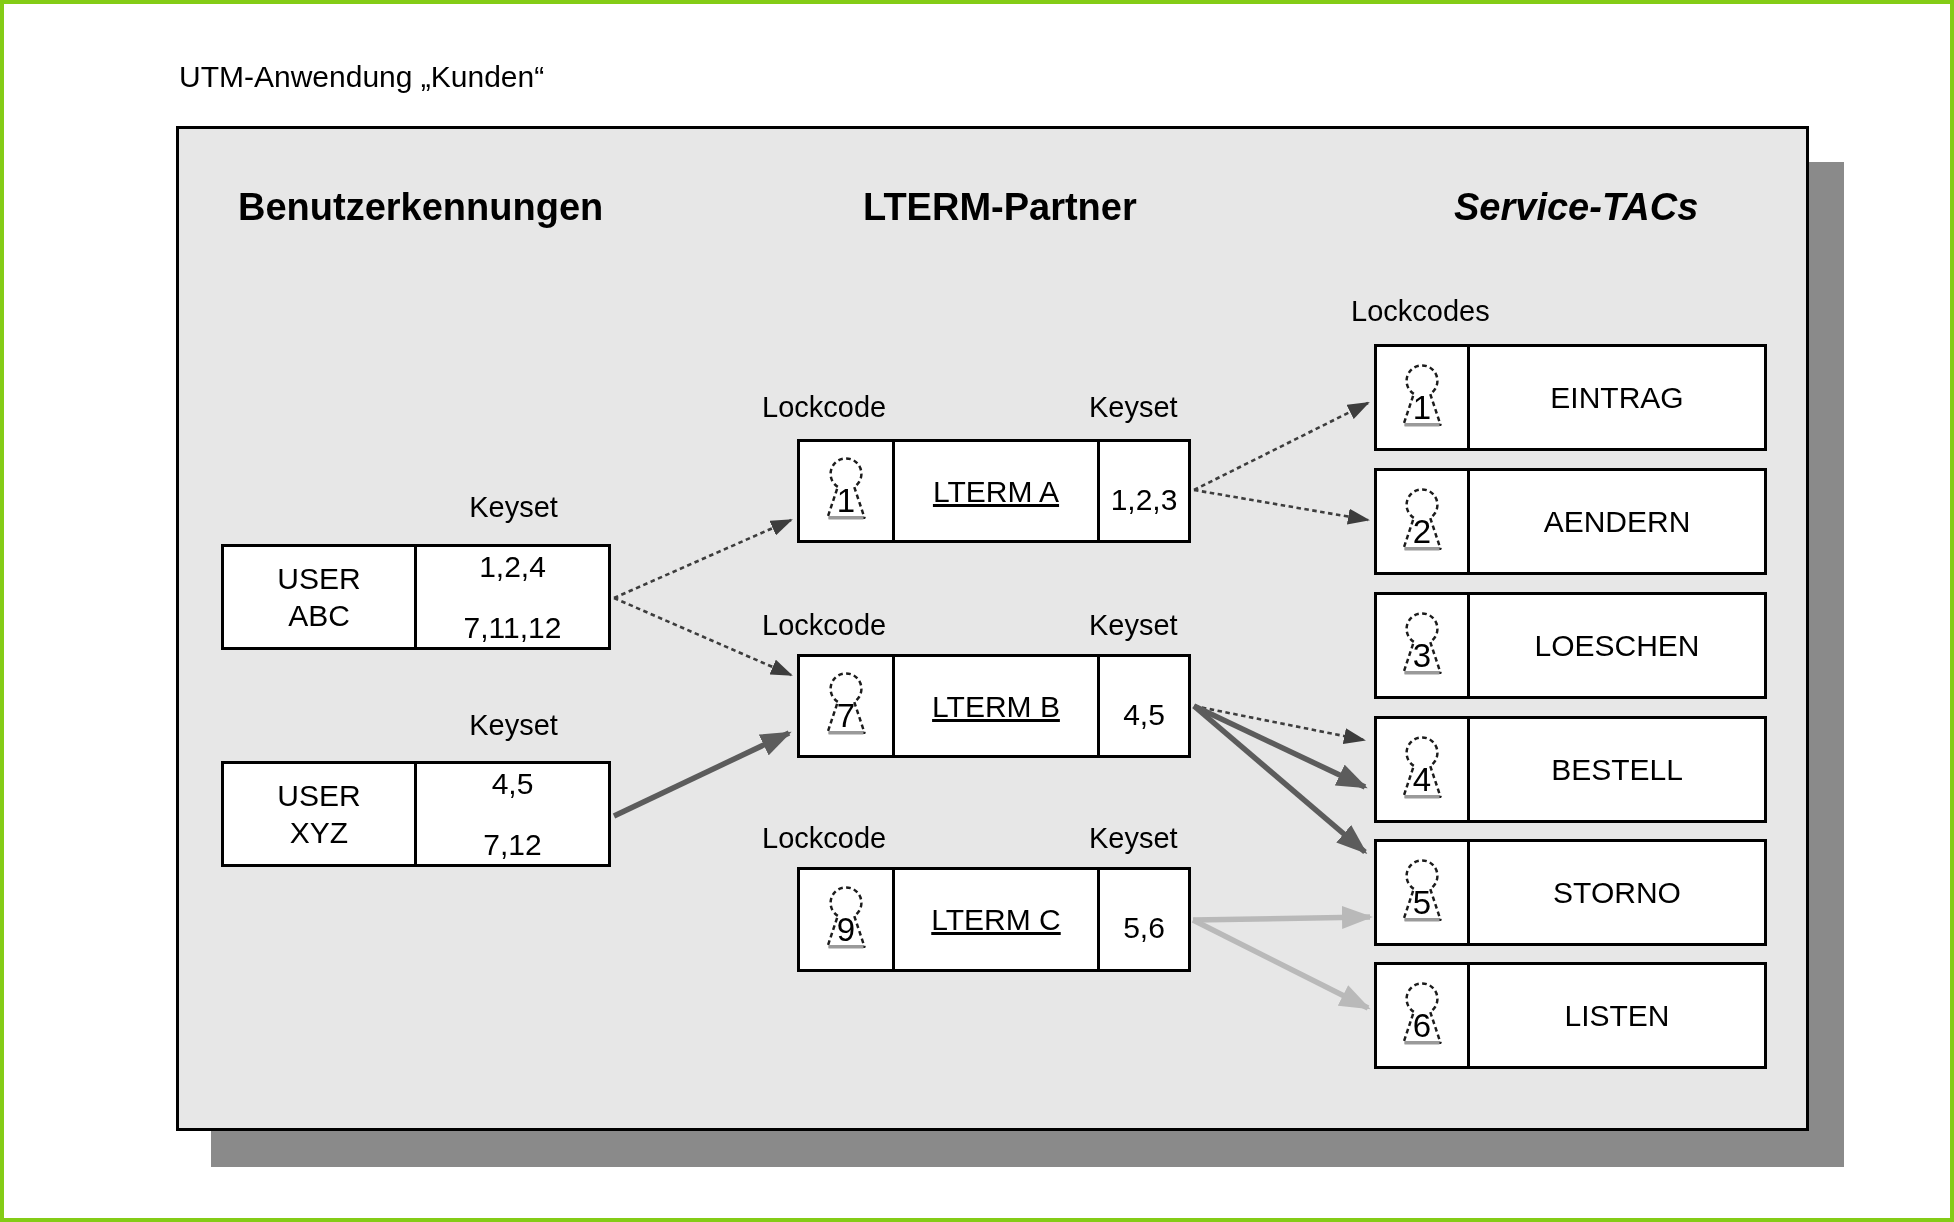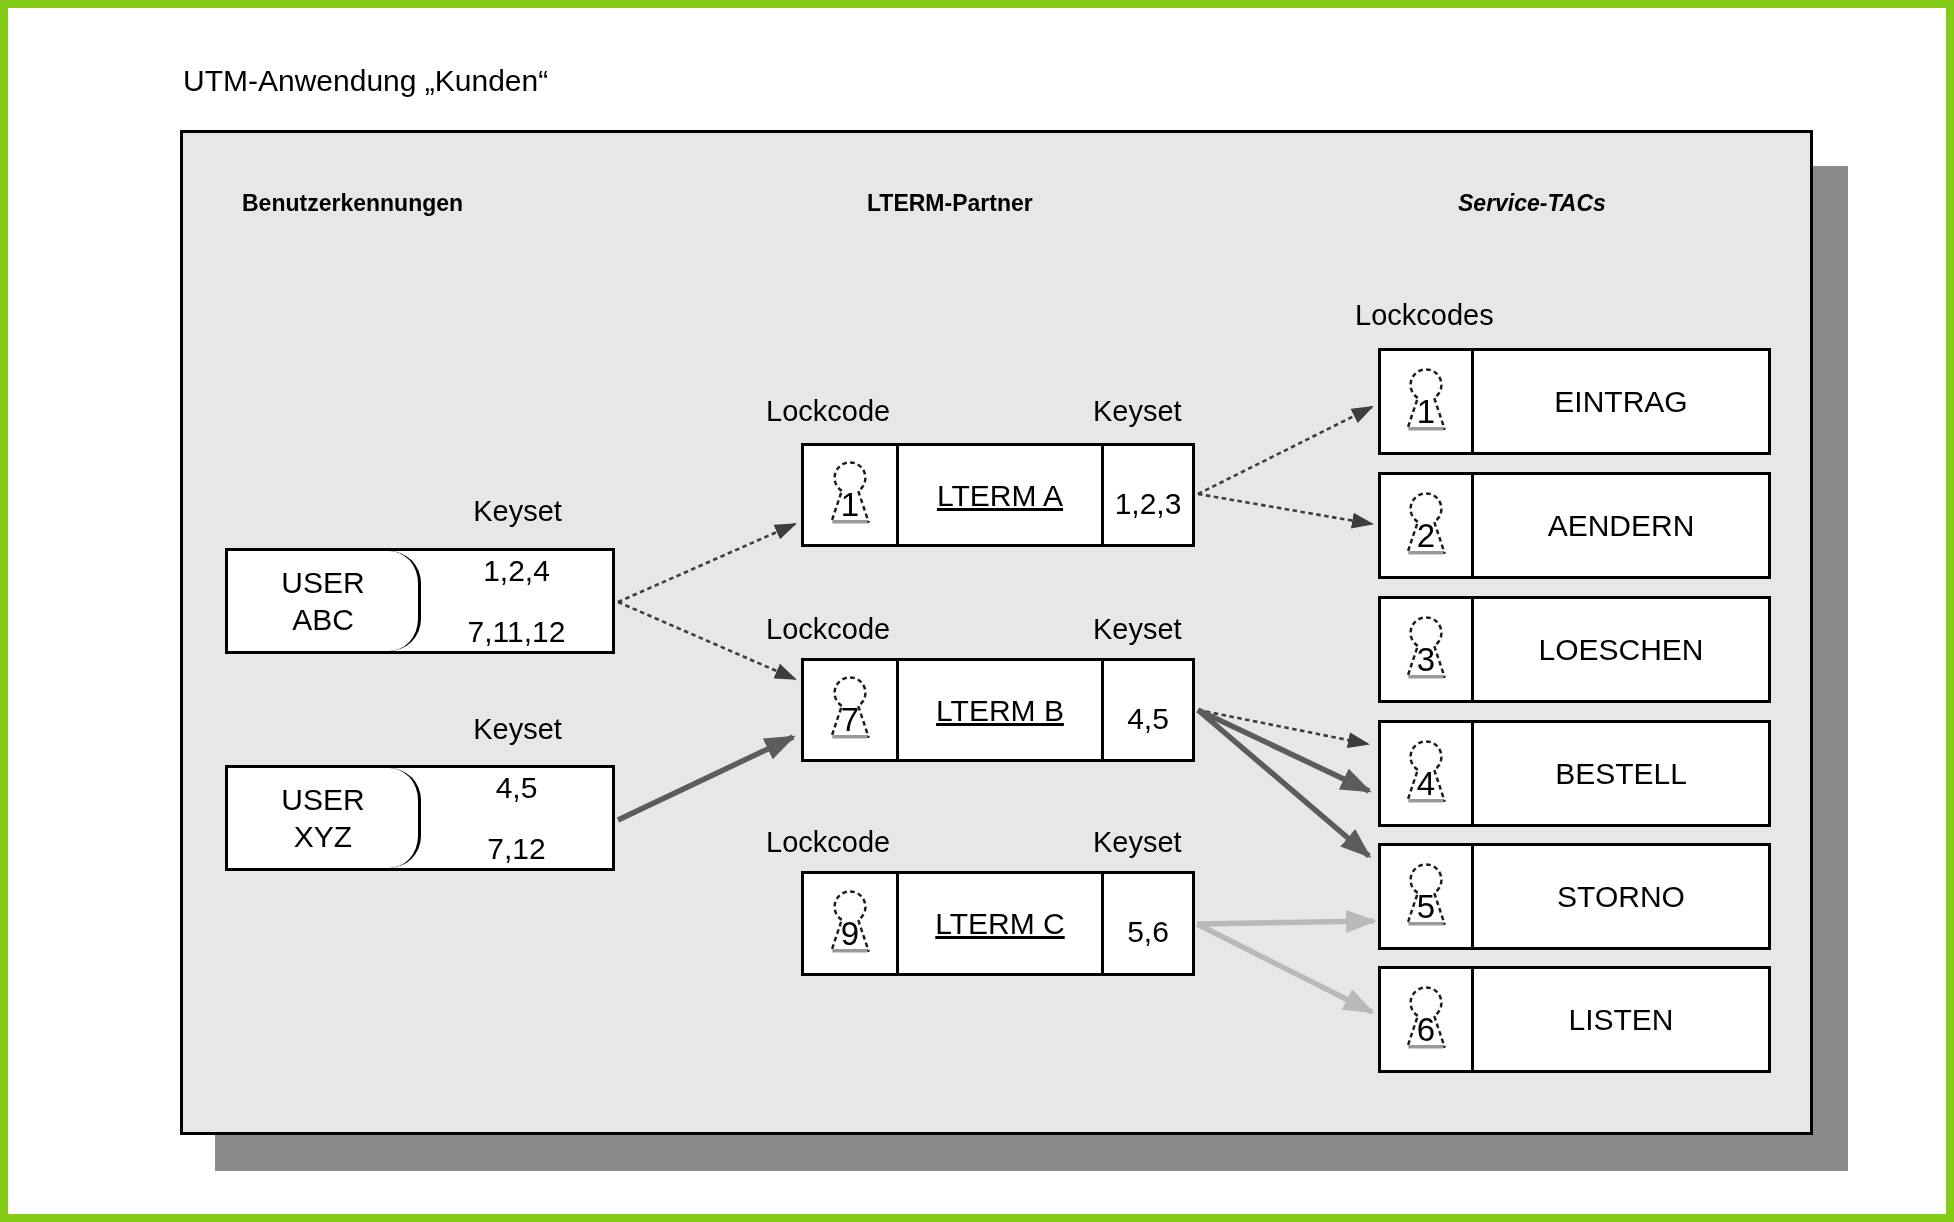--- a/index.html
+++ b/index.html
@@ -8,54 +8,54 @@
     --box-border:#000000;
     --arrow-thin:#3d3d3d;
     --arrow-thick:#5c5c5c;
     --arrow-light:#b9b9b9;
   }
   html,body{margin:0;padding:0;background:#ffffff;}
   .page{
     position:relative;
     width:1954px;height:1222px;
     box-sizing:border-box;
-    border:8px solid #84cc16;
+    border:4px solid #84cc16;
     background:#fff;
     font-family:"Liberation Sans","DejaVu Sans",sans-serif;
     color:#000;
     overflow:hidden;
   }
   .abs{position:absolute;}
   .title{left:175px;top:56px;font-size:30px;}
   .panel{
     left:172px;top:122px;width:1633px;height:1005px;
     box-sizing:border-box;
     background:var(--panel-bg);
     border:3px solid var(--box-border);
     box-shadow:35px 36px 0 0 var(--shadow);
   }
-  .hdr{font-size:23px;font-weight:bold;white-space:nowrap;}
+  .hdr{font-size:38px;font-weight:bold;white-space:nowrap;}
   .lbl{font-size:29px;white-space:nowrap;}
   .lbl-center{text-align:center;}
 
   .dbox{
     box-sizing:border-box;
     background:#fff;
     border:3px solid var(--box-border);
     display:flex;
   }
   .cell{
     display:flex;flex-direction:column;
     align-items:center;justify-content:center;
     font-size:30px;line-height:37px;
     box-sizing:border-box;
   }
   .cell-divider{border-right:3px solid var(--box-border);}
   .ubox{left:217px;width:390px;height:106px;}
-  .ubox .cell-left{width:193px;border-radius:32px;}
+  .ubox .cell-left{width:193px;}
   .ubox .cell-right{flex:1;gap:24px;}
 
   .lbox{left:793px;width:394px;height:104px;}
   .lbox .cell-lock{width:95px;}
   .lbox .cell-name{width:205px;text-decoration:underline;}
   .lbox .cell-keyset{flex:1;margin-top:16px;}
 
   .tbox{left:1370px;width:393px;height:107px;}
   .tbox .cell-lock{width:93px;}
   .tbox .cell-name{flex:1;}

